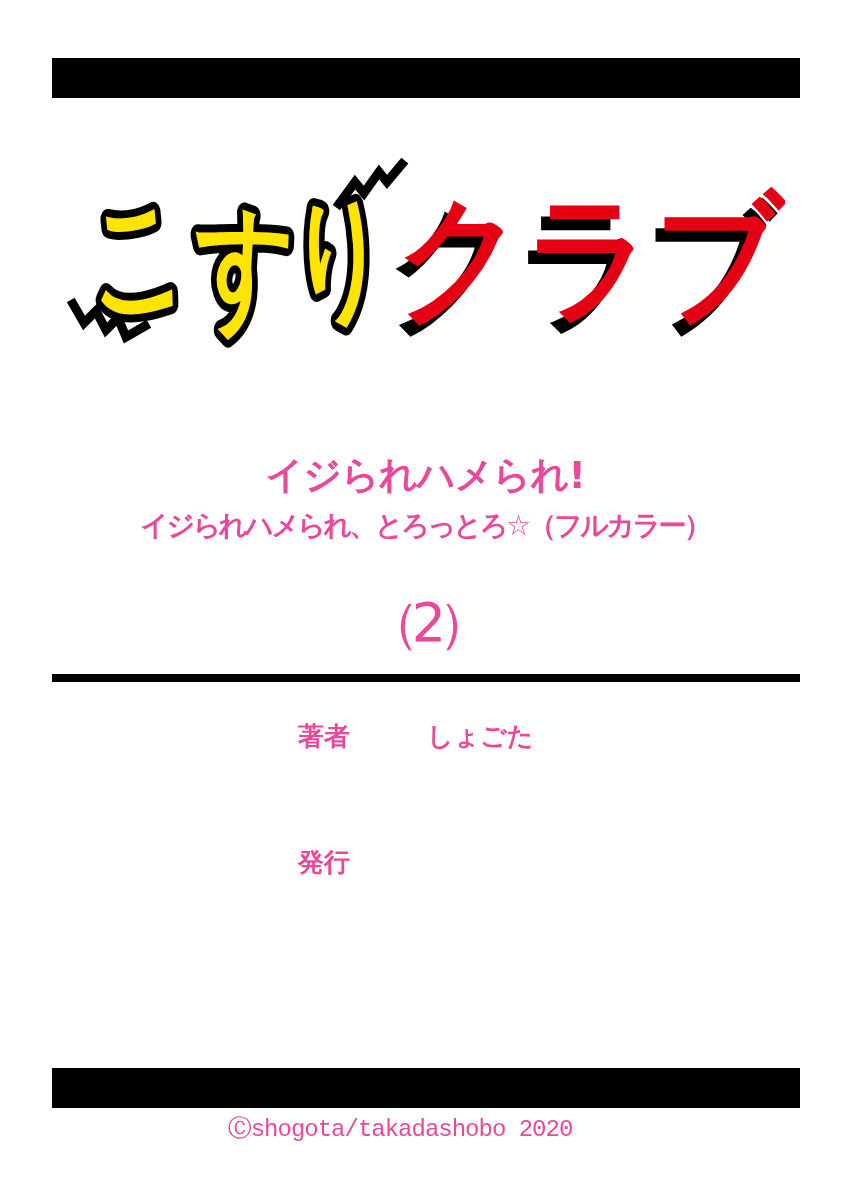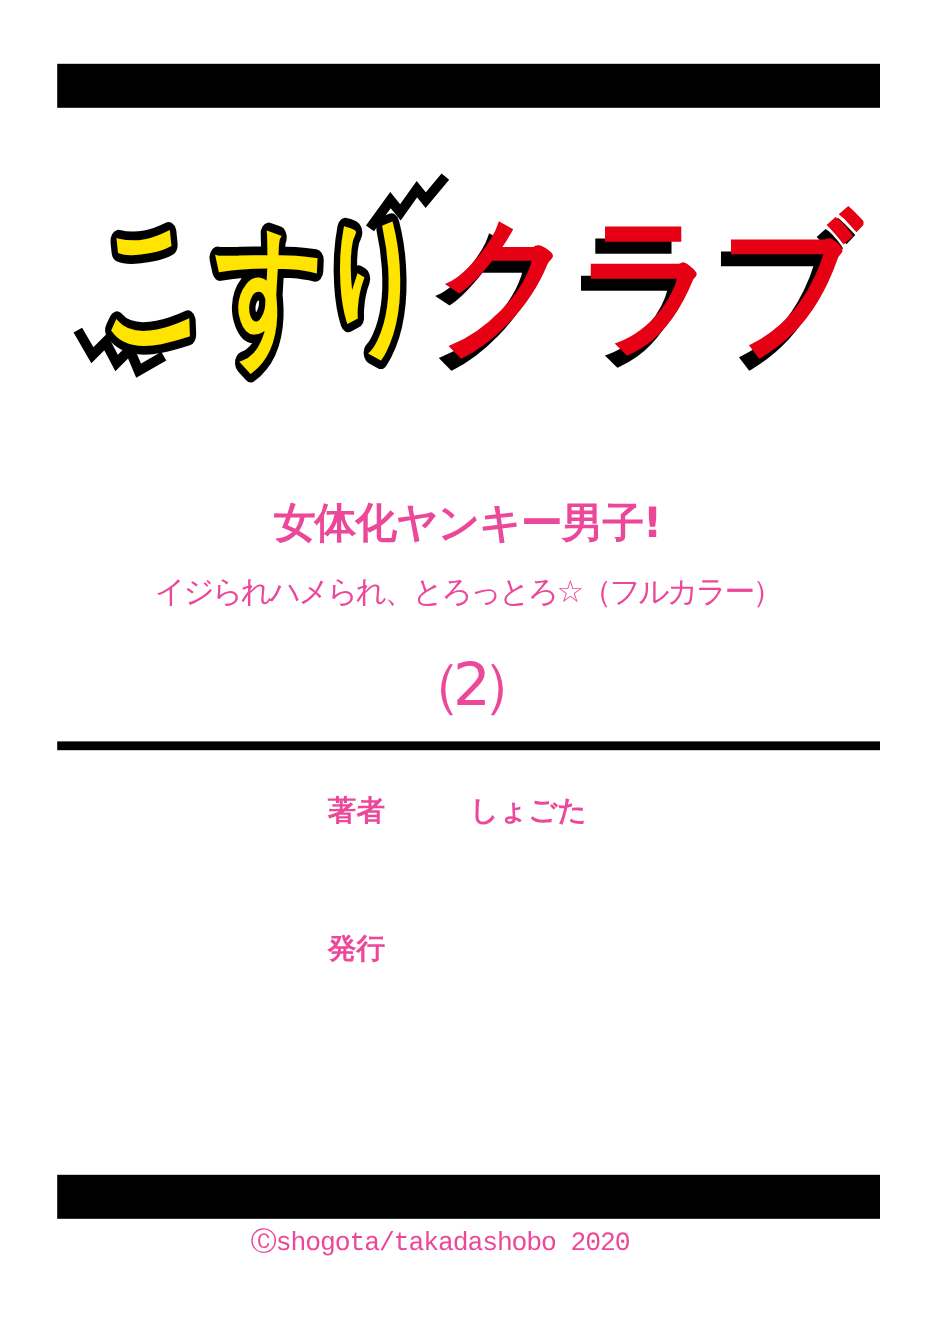--- a/index.html
+++ b/index.html
@@ -30,24 +30,23 @@
     left:0;top:450px;width:850px;
     text-align:center;
     font-size:38px;font-weight:700;
     letter-spacing:-1px;
     white-space:nowrap;
   }
   .series-subtitle{
     position:absolute;
     left:0;top:507px;width:850px;
     text-align:center;
-    font-size:28px;font-weight:400;
+    font-size:28px;font-weight:700;
     letter-spacing:-2.5px;
     white-space:nowrap;
-    margin-top:12px;
   }
   .volume-number{
     position:absolute;
     left:0;top:590px;width:850px;
     text-align:center;
     font-size:54px;font-weight:500;
     letter-spacing:-8px;
     line-height:66px;
     white-space:nowrap;
   }
@@ -95,21 +94,21 @@
   <div class="black-bar bar-top"></div>
 
   <svg class="logo-svg" viewBox="0 0 720 205">
     <path d="M274,48 L290,26 L299,37 L314,16 L322,26 L337,8" fill="none" stroke="#000" stroke-width="9" stroke-linejoin="miter" stroke-linecap="square"></path>
     <path d="M8,148 L19,167 L31,155 L41,174 L53,162 L61,181 L80,170" fill="none" stroke="#000" stroke-width="9" stroke-linejoin="miter" stroke-linecap="square"></path>
     <text x="322" y="160" font-size="138" font-weight="bold" font-family="sans-serif" textLength="388" lengthAdjust="spacingAndGlyphs" fill="#000000">クラブ</text>
     <text x="331" y="149" font-size="138" font-weight="bold" font-family="sans-serif" textLength="388" lengthAdjust="spacingAndGlyphs" fill="#e60013">クラブ</text>
     <text x="28" y="154" font-size="135" font-weight="bold" font-family="sans-serif" textLength="300" lengthAdjust="spacingAndGlyphs" stroke="#000" stroke-width="16" stroke-linejoin="round" paint-order="stroke" rotate="-8 3 -5" fill="#ffe400">こすり</text>
   </svg>
 
-  <div class="series-title">女体化ヤンキー男子!</div>
+  <div class="series-title">イジられハメられ!</div>
 
   <div class="series-subtitle">イジられハメられ、とろっとろ☆（フルカラー）</div>
 
   <div class="volume-number">（2）</div>
 
   <div class="separator-rule"></div>
 
   <div class="credit-row credit-author">
     <span class="credit-label">著者</span>
     <span class="credit-value">しょごた</span>

